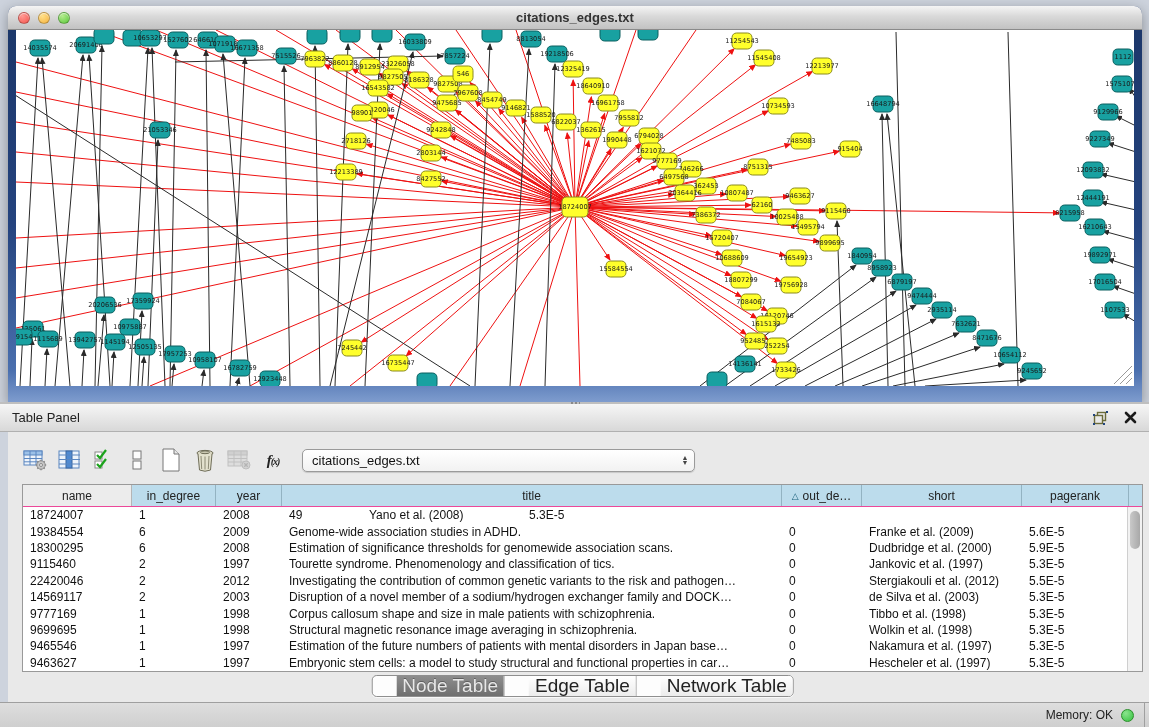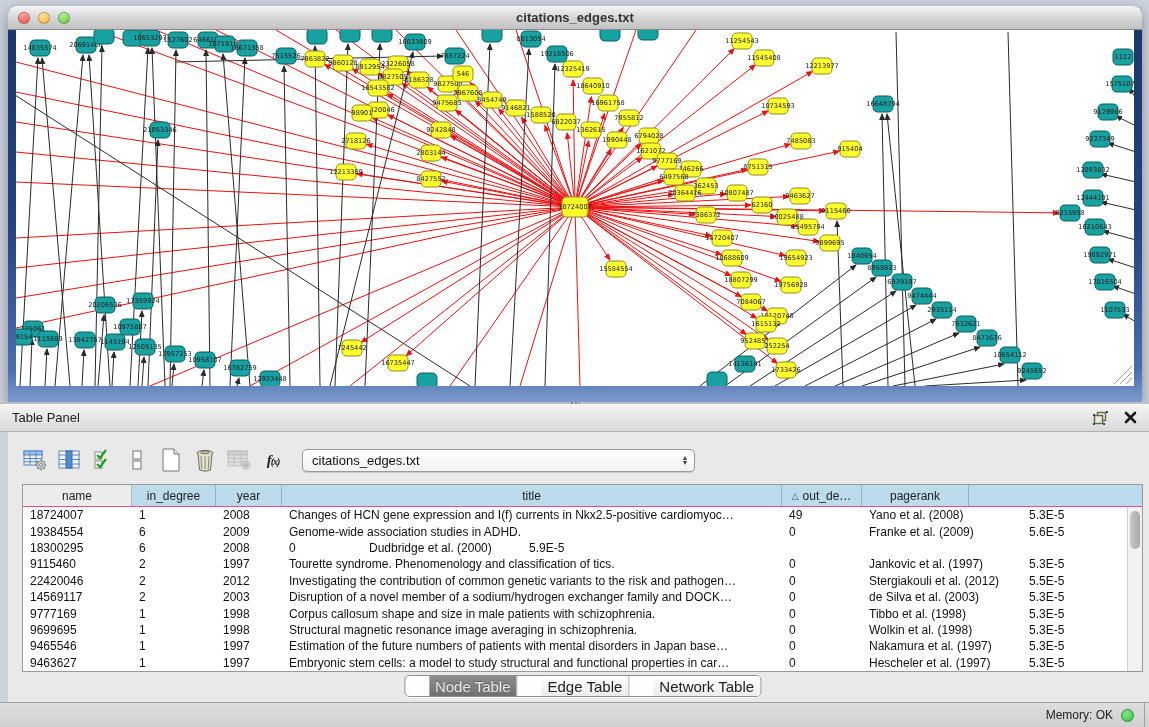--- a/index.html
+++ b/index.html
@@ -68,21 +68,21 @@
   #tbody { position:relative; }
   #vscroll { position:absolute; right:0px; top:22px; width:15px; height:164px;
     background:#f2f2f2; border-left:1px solid #cfcfcf; }
   #vthumb { position:absolute; left:2px; top:4px; width:10px; height:38px;
     background:linear-gradient(90deg,#c9c9c9,#a8a8a8); border-radius:5px; }
 
   
   #seg { position:absolute; left:50%; transform:translateX(-50%); top:243px; height:22px;
     display:flex; border:1px solid #8f8f8f; border-radius:5px; overflow:hidden;
     background:#fdfdfd; box-shadow:0 1px 0 rgba(255,255,255,.7); }
-  .seg-item { padding:0 6px; display:flex; align-items:center; font-size:15px; color:#222;
+  .seg-item { padding:0 6px; display:flex; align-items:center; font-size:19px; color:#222;
     border-right:1px solid #b5b5b5; background:linear-gradient(180deg,#ffffff,#ececec);margin-left:24px; }
   .seg-item:last-child{border-right:none;}
   .seg-item.active { background:linear-gradient(180deg,#8d8d8d,#6f6f6f); color:#e8e8e8;
     text-shadow:0 -1px 0 rgba(0,0,0,.3); }
 
   
   #statusbar { position:absolute; left:0; top:702px; width:1149px; height:25px;
     background:linear-gradient(180deg,#dedede,#cfcfcf); border-top:1px solid #9f9f9f;
     display:flex; align-items:center; justify-content:flex-end; }
   #mem-label { font-size:12px; color:#222; margin-right:8px;padding-left:12px; }
@@ -856,47 +856,50 @@
           <div class="th" style="width: 66px;">
             <span>year</span>
           </div>
           <div class="th" style="width: 500px;">
             <span>title</span>
           </div>
           <div class="th" style="width: 80px;">
             <span class="sortglyph">△</span>
             <span>out_de…</span>
           </div>
+          <div class="th" style="width: 160px;">
+            <span>short</span>
+          </div>
           <div class="th" style="width: 107px;">
             <span>pagerank</span>
           </div>
         </div>
       <div id="tbody">
           <div class="tr">
             <div class="td" style="width: 109px;">18724007</div>
             <div class="td" style="width: 84px;">1</div>
             <div class="td" style="width: 66px;">2008</div>
-            <div class="td" style="width: 500px;">Changes of HCN gene expression and I(f) currents in Nkx2.5-positive cardiomyoc…</div>
             <div class="td" style="width: 80px;">49</div>
             <div class="td" style="width: 160px;">Yano et al. (2008)</div>
             <div class="td" style="width: 107px;">5.3E-5</div>
           </div>
           <div class="tr">
             <div class="td" style="width: 109px;">19384554</div>
             <div class="td" style="width: 84px;">6</div>
             <div class="td" style="width: 66px;">2009</div>
             <div class="td" style="width: 500px;">Genome-wide association studies in ADHD.</div>
             <div class="td" style="width: 80px;">0</div>
             <div class="td" style="width: 160px;">Franke et al. (2009)</div>
             <div class="td" style="width: 107px;">5.6E-5</div>
           </div>
           <div class="tr">
             <div class="td" style="width: 109px;">18300295</div>
             <div class="td" style="width: 84px;">6</div>
             <div class="td" style="width: 66px;">2008</div>
+            <div class="td" style="width: 500px;">Estimation of significance thresholds for genomewide association scans.</div>
             <div class="td" style="width: 80px;">0</div>
             <div class="td" style="width: 160px;">Dudbridge et al. (2000)</div>
             <div class="td" style="width: 107px;">5.9E-5</div>
           </div>
           <div class="tr">
             <div class="td" style="width: 109px;">9115460</div>
             <div class="td" style="width: 84px;">2</div>
             <div class="td" style="width: 66px;">1997</div>
             <div class="td" style="width: 500px;">Tourette syndrome. Phenomenology and classification of tics.</div>
             <div class="td" style="width: 80px;">0</div>

